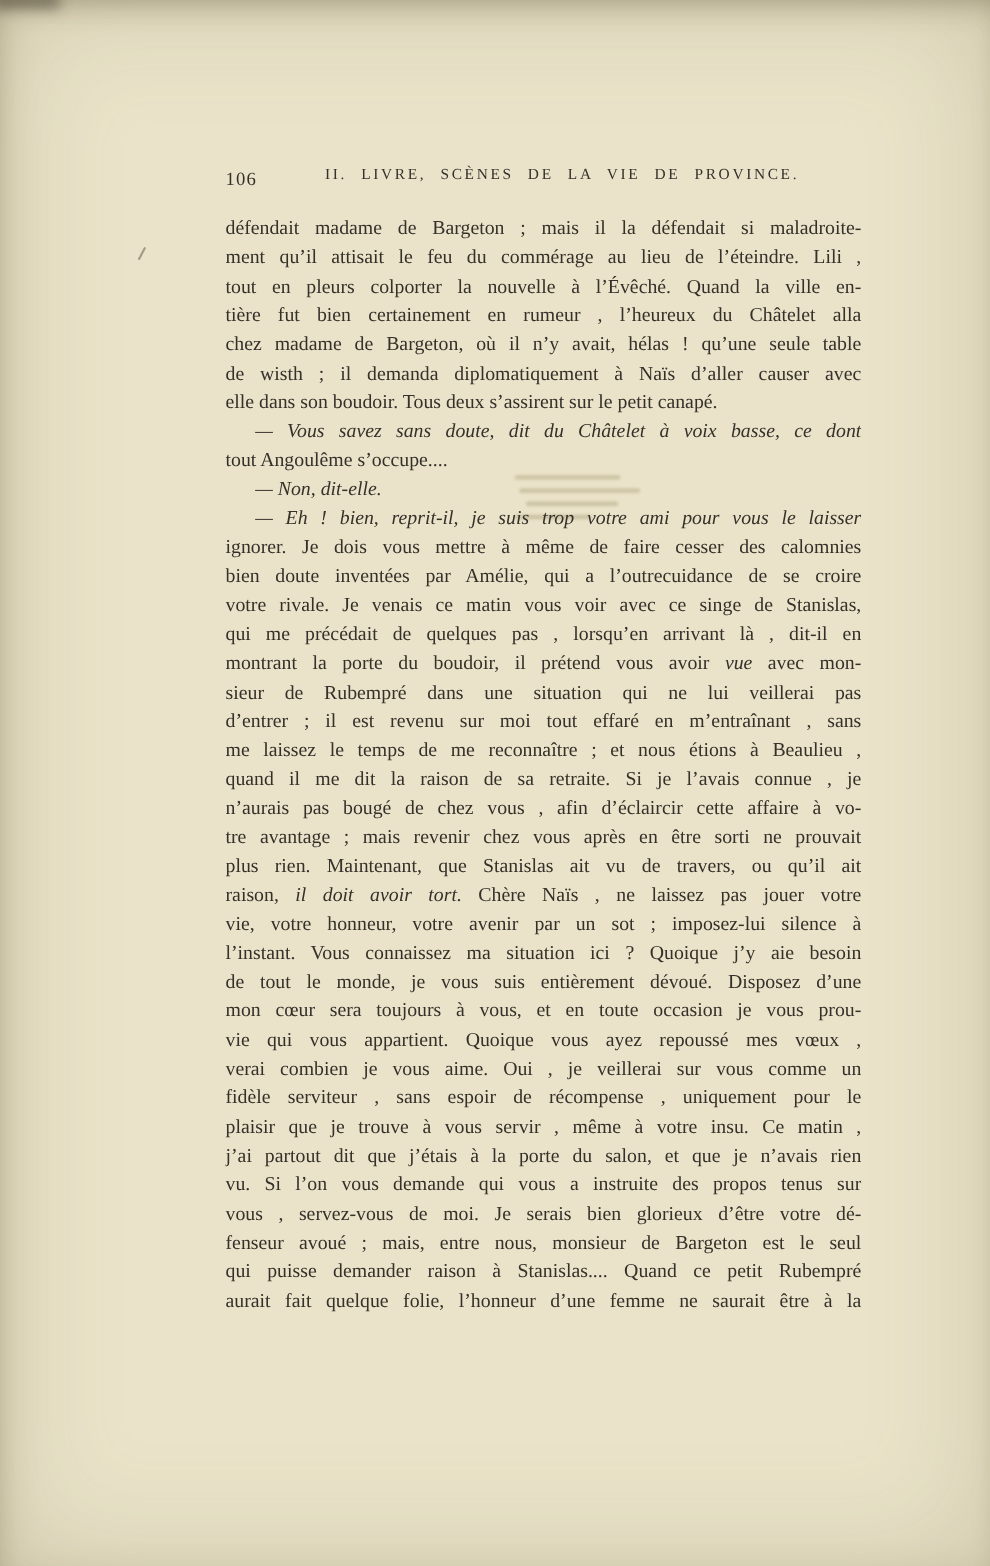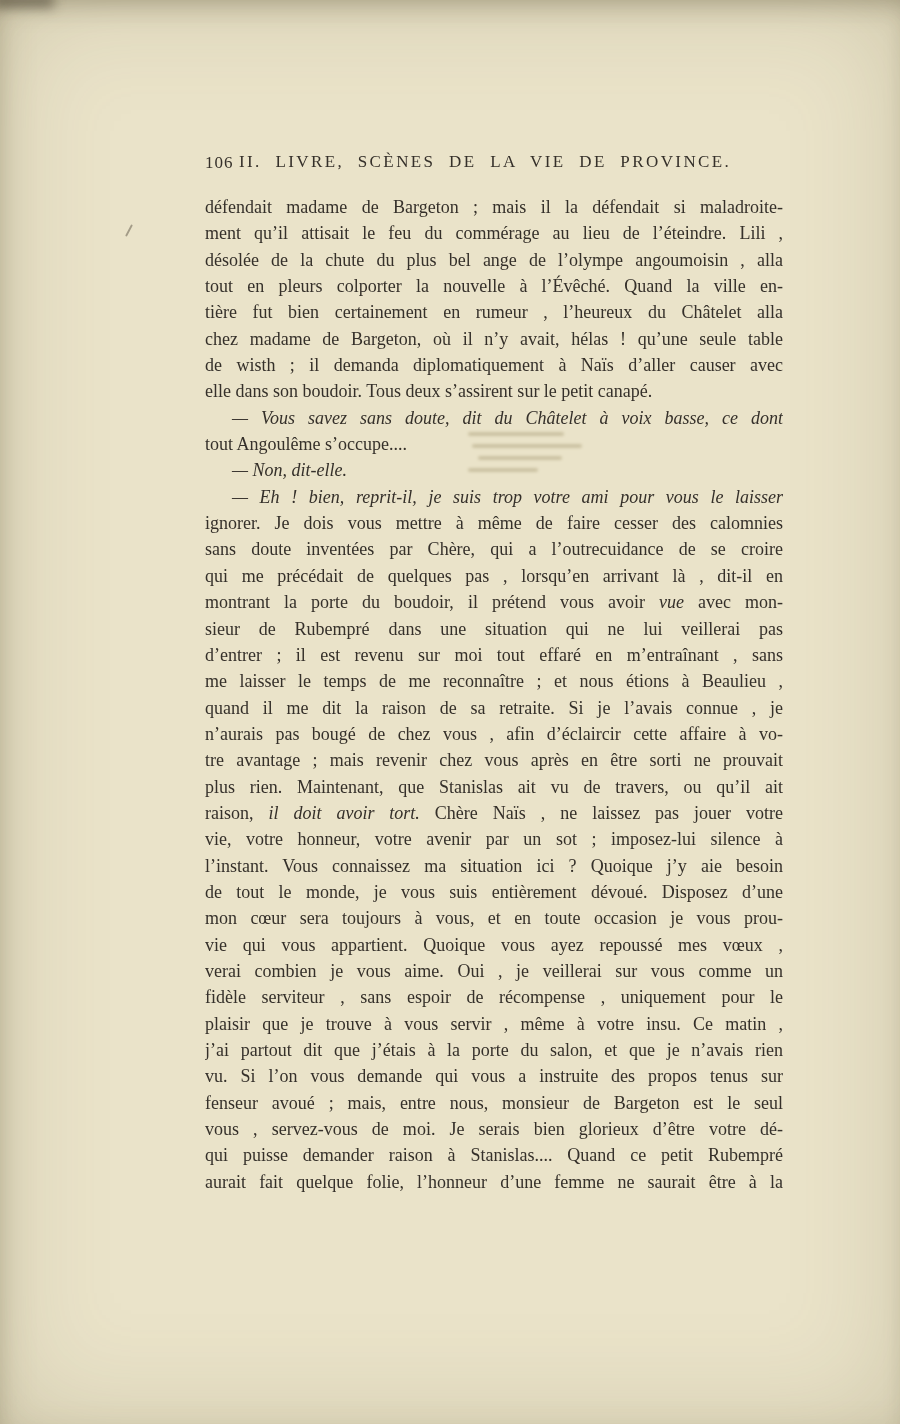--- a/index.html
+++ b/index.html
@@ -33,23 +33,23 @@
     margin-bottom: 16px;
   }
   .page-num {
     position: absolute;
     left: 0;
     top: 1px;
     font-size: 17px;
     letter-spacing: 1px;
   }
   .running-title {
-    text-align: left;
+    text-align: center;
     padding-left: 34px;
-    font-size: 17px;
+    font-size: 14px;
     letter-spacing: 2.4px;
     word-spacing: 7px;
     white-space: nowrap;
   }
   .text-block {
     width: 578px;
   }
   .paragraph { margin: 0; }
   .line {
     font-size: 18px;
@@ -123,58 +123,58 @@
     <div class="header">
       <span class="page-num">106</span>
       <div class="running-title">II. LIVRE, SCÈNES DE LA VIE DE PROVINCE.</div>
     </div>
 
     <div class="text-block">
 
     <div class="paragraph">
           <div class="line">défendait madame de Bargeton ; mais il la défendait si maladroite-</div>
           <div class="line">ment qu’il attisait le feu du commérage au lieu de l’éteindre. Lili ,</div>
-          <div class="line">désolée de la chute du plus bel ange de l’olympe angoumoisin , alla</div>
           <div class="line">tout en pleurs colporter la nouvelle à l’Évêché. Quand la ville en-</div>
           <div class="line">tière fut bien certainement en rumeur , l’heureux du Châtelet alla</div>
           <div class="line">chez madame de Bargeton, où il n’y avait, hélas ! qu’une seule table</div>
           <div class="line">de wisth ; il demanda diplomatiquement à Naïs d’aller causer avec</div>
           <div class="line nojust">elle dans son boudoir. Tous deux s’assirent sur le petit canapé.</div>
         </div>
         <div class="paragraph">
           <div class="line indent">— Vous savez sans doute, dit du Châtelet à voix basse, ce dont</div>
           <div class="line nojust">tout Angoulême s’occupe....</div>
         </div>
         <div class="paragraph">
           <div class="line indent nojust">— Non, dit-elle.</div>
         </div>
         <div class="paragraph">
           <div class="line indent">— Eh ! bien, reprit-il, je suis trop votre ami pour vous le laisser</div>
           <div class="line">ignorer. Je dois vous mettre à même de faire cesser des calomnies</div>
-          <div class="line">sans doute inventées par Chère, qui a l’outrecuidance de se croire</div>
+          <div class="line">bien doute inventées par Amélie, qui a l’outrecuidance de se croire</div>
+          <div class="line">votre rivale. Je venais ce matin vous voir avec ce singe de Stanislas,</div>
           <div class="line">qui me précédait de quelques pas , lorsqu’en arrivant là , dit-il en</div>
           <div class="line"><span>montrant la porte du boudoir, il prétend vous avoir </span><span class="it">vue</span><span> avec mon-</span></div>
           <div class="line">sieur de Rubempré dans une situation qui ne lui veillerai pas</div>
           <div class="line">d’entrer ; il est revenu sur moi tout effaré en m’entraînant , sans</div>
-          <div class="line">me laisser le temps de me reconnaître ; et nous étions à Beaulieu ,</div>
+          <div class="line">me laissez le temps de me reconnaître ; et nous étions à Beaulieu ,</div>
           <div class="line">quand il me dit la raison de sa retraite. Si je l’avais connue , je</div>
           <div class="line">n’aurais pas bougé de chez vous , afin d’éclaircir cette affaire à vo-</div>
           <div class="line">tre avantage ; mais revenir chez vous après en être sorti ne prouvait</div>
           <div class="line">plus rien. Maintenant, que Stanislas ait vu de travers, ou qu’il ait</div>
           <div class="line"><span>raison, </span><span class="it">il doit avoir tort.</span><span> Chère Naïs , ne laissez pas jouer votre</span></div>
           <div class="line">vie, votre honneur, votre avenir par un sot ; imposez-lui silence à</div>
           <div class="line">l’instant. Vous connaissez ma situation ici ? Quoique j’y aie besoin</div>
           <div class="line">de tout le monde, je vous suis entièrement dévoué. Disposez d’une</div>
           <div class="line">mon cœur sera toujours à vous, et en toute occasion je vous prou-</div>
           <div class="line">vie qui vous appartient. Quoique vous ayez repoussé mes vœux ,</div>
           <div class="line">verai combien je vous aime. Oui , je veillerai sur vous comme un</div>
           <div class="line">fidèle serviteur , sans espoir de récompense , uniquement pour le</div>
           <div class="line">plaisir que je trouve à vous servir , même à votre insu. Ce matin ,</div>
           <div class="line">j’ai partout dit que j’étais à la porte du salon, et que je n’avais rien</div>
           <div class="line">vu. Si l’on vous demande qui vous a instruite des propos tenus sur</div>
+          <div class="line">vous , servez-vous de moi. Je serais bien glorieux d’être votre dé-</div>
           <div class="line">fenseur avoué ; mais, entre nous, monsieur de Bargeton est le seul</div>
-          <div class="line">vous , servez-vous de moi. Je serais bien glorieux d’être votre dé-</div>
           <div class="line">qui puisse demander raison à Stanislas.... Quand ce petit Rubempré</div>
           <div class="line">aurait fait quelque folie, l’honneur d’une femme ne saurait être à la</div>
         </div>
       </div>
   </div>
 </div>
 
 </body></html>

